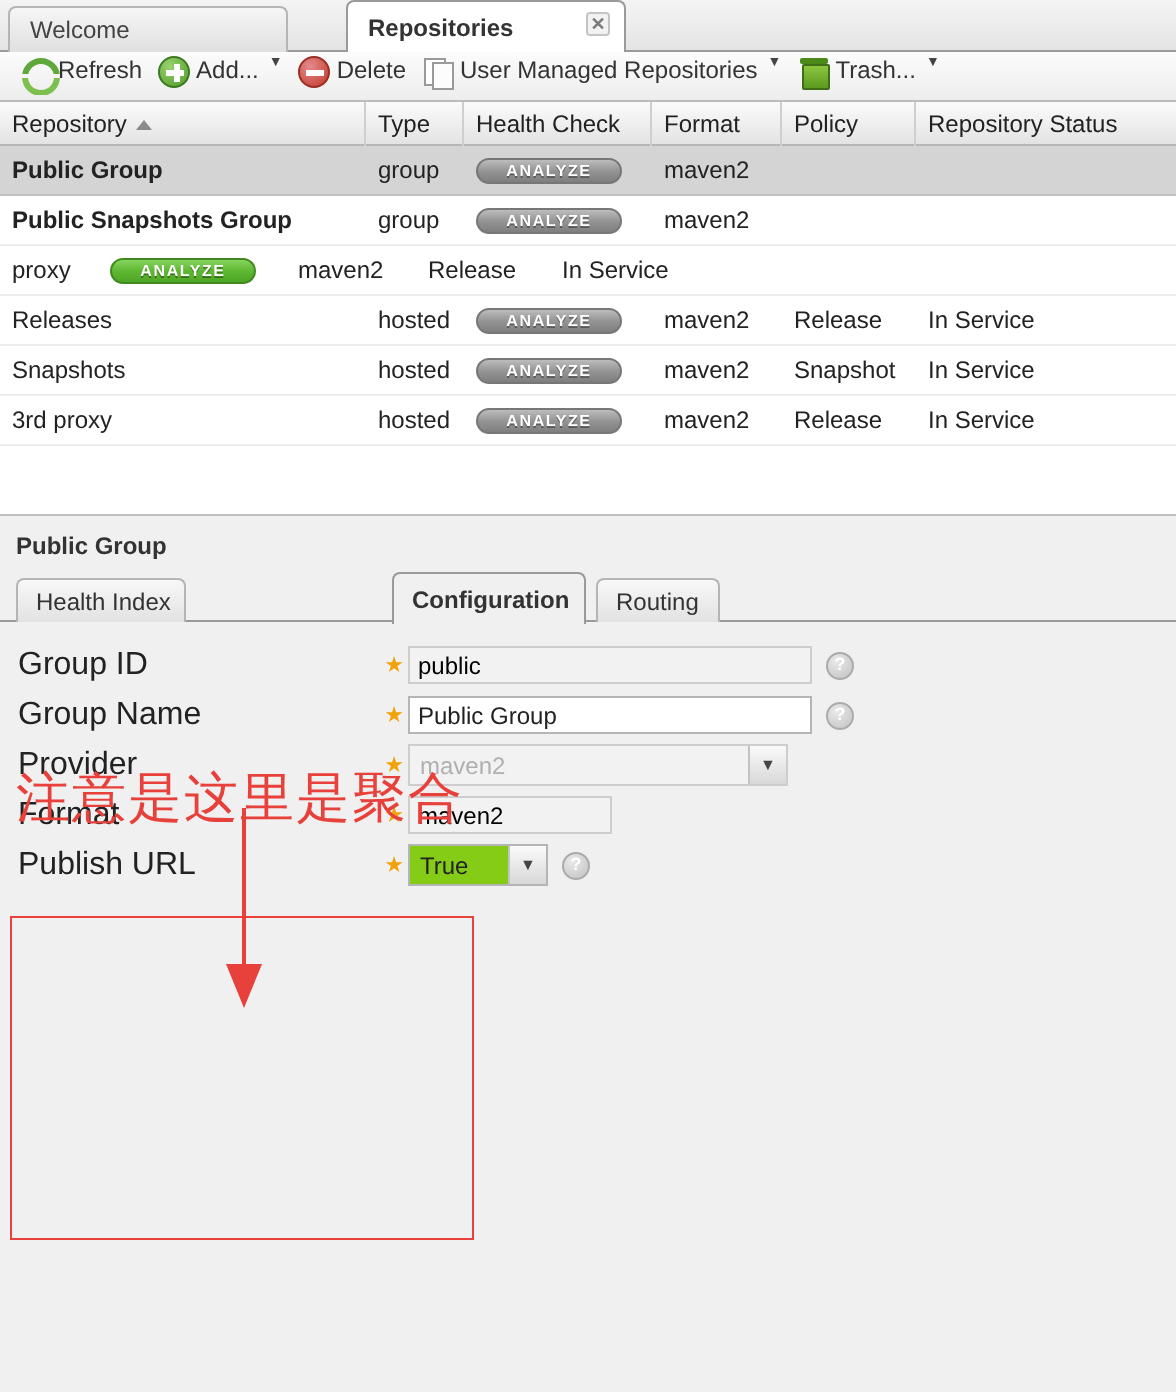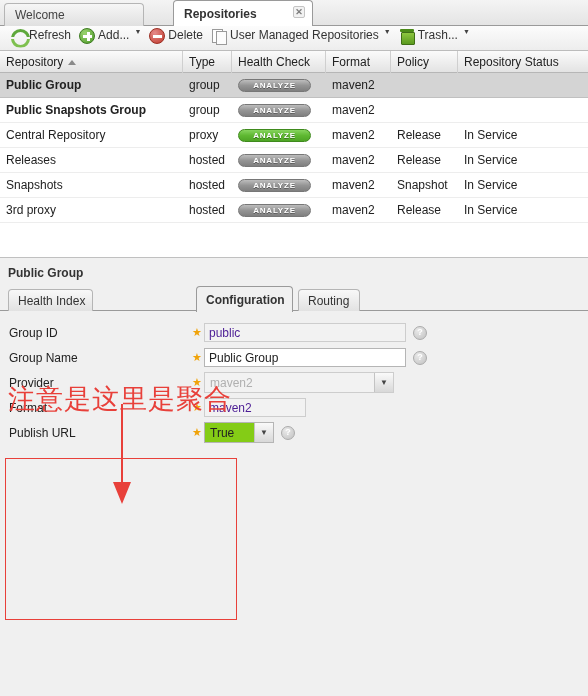--- a/index.html
+++ b/index.html
@@ -121,25 +121,25 @@
   .dtab { position:absolute; top:3px; height:22px; display:flex; align-items:center;
     padding: 0 9px; font-size:12px; color:#333; border:1px solid #b5b5b5; border-bottom:none;
     border-radius:4px 4px 0 0;
     background: linear-gradient(to bottom, #f8f8f8 0%, #e2e2e2 100%); white-space:nowrap; }
   .dtab.active { top:0px; height:26px; background:#f0f0f0; border-color:#9a9a9a;
     font-weight:bold; z-index:3; }
 
   
   .form { position:absolute; left:0; top:62px; width:588px; }
   .frow { position:relative; height:25px; display:flex; align-items:center; }
-  .flabel { width:190px; padding-left:9px; font-size:12px; color:#222; }
+  .flabel { width:190px; padding-left:9px; font-size:16px; color:#222; }
   .star { width:14px; color:#f0a30a; font-size:11px; text-align:center; }
   .finput { height:19px; border:1px solid #b5b5b5; background:#fff; font-size:12px;
     color:#222; padding:0 4px; display:flex; align-items:center; }
-  .finput.disabled { background:#f2f2f2; color:#4c1d95; border-color:#cdcdcd; }
+  .finput.disabled { background:#f2f2f2; color:#000000; border-color:#cdcdcd; }
   .fhelp { width:14px; height:14px; border-radius:50%; margin-left:7px;
     background: radial-gradient(circle at 35% 30%, #e9e9e9, #c2c2c2);
     border:1px solid #ababab; color:#fff; font-size:9px; font-weight:bold;
     display:flex; align-items:center; justify-content:center; line-height:1; }
   .fselect { height:21px; border:1px solid #b5b5b5; background:#84cc16; font-size:12px;
     display:flex; align-items:center; padding:0 0 0 5px; color:#222; }
   .fselect.disabled { background:#f2f2f2; color:#b0b0b0; border-color:#cdcdcd; }
   .selbtn { width:19px; height:19px; margin-left:auto;
     background: linear-gradient(to bottom,#fafafa,#d8d8d8); border-left:1px solid #c3c3c3;
     display:flex; align-items:center; justify-content:center; font-size:8px; color:#444; }
@@ -231,21 +231,20 @@
           <div class="gc c0 bold">Public Snapshots Group</div>
           <div class="gc c1">group</div>
           <div class="gc c2">
             <span class="badge">ANALYZE</span>
           </div>
           <div class="gc c3">maven2</div>
           <div class="gc c4"></div>
           <div class="gc c5"></div>
         </div>
         <div class="grid-row">
-          <div class="gc c0">Central Repository</div>
           <div class="gc c1">proxy</div>
           <div class="gc c2">
             <span class="badge green">ANALYZE</span>
           </div>
           <div class="gc c3">maven2</div>
           <div class="gc c4">Release</div>
           <div class="gc c5">In Service</div>
         </div>
         <div class="grid-row">
           <div class="gc c0">Releases</div>

